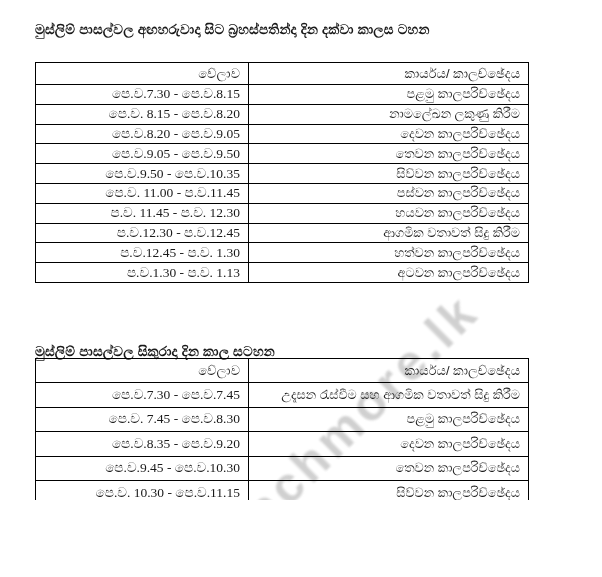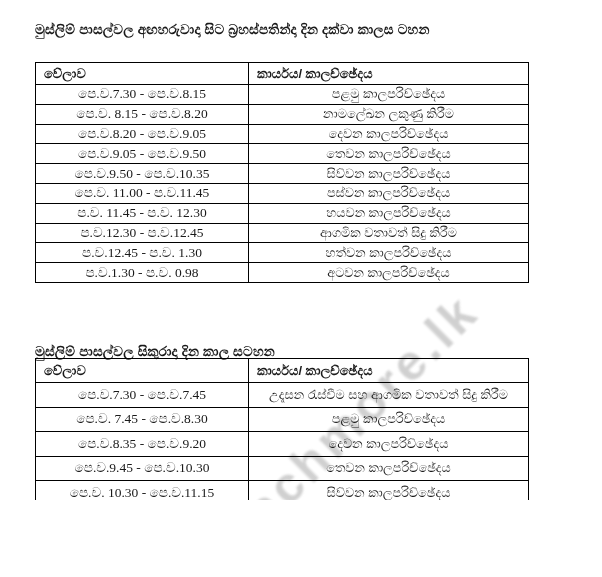--- a/index.html
+++ b/index.html
@@ -16,22 +16,22 @@
   table{
     position:absolute;left:35px;border-collapse:collapse;background:transparent;
     table-layout:fixed;width:493px;z-index:2;
   }
   #timetable-1{top:62px;}
   #timetable-2{top:358px;}
   th,td{
     border:1.5px solid #000;padding:0 8px;overflow:hidden;white-space:nowrap;
     background:transparent;
   }
-  th{font-weight:bold;font-size:13px;text-align:left;}
-  td{font-size:12.8px;text-align:center;vertical-align:middle;}
+  th{font-weight:normal;font-size:13px;text-align:right;}
+  td{font-size:12.8px;text-align:right;vertical-align:middle;}
   col.c-time{width:213px;}
   col.c-act{width:280px;}
   #timetable-1 th{height:21px;}
   #timetable-1 td{height:18.8px;}
   #timetable-2 th{height:23px;}
   #timetable-2 td{height:23.5px;}
   .time-cell{font-family:"Liberation Serif",serif;font-size:13.5px;}
   #watermark{
     position:absolute;left:235px;top:523px;z-index:1;
     transform:rotate(-45deg);transform-origin:left bottom;
@@ -93,21 +93,21 @@
     </tr>
     <tr>
       <td class="time-cell">ප.ව.12.30 - ප.ව.12.45</td>
       <td>ආගමික වතාවත් සිදු කිරීම</td>
     </tr>
     <tr>
       <td class="time-cell">ප.ව.12.45 - ප.ව. 1.30</td>
       <td>හත්වන කාලපරිච්ඡේදය</td>
     </tr>
     <tr>
-      <td class="time-cell">ප.ව.1.30 - ප.ව. 0.98</td>
+      <td class="time-cell">ප.ව.1.30 - ප.ව. 1.13</td>
       <td>අටවන කාලපරිච්ඡේදය</td>
     </tr>
   </tbody>
     </table>
 
   <div id="title-2" class="title">මුස්ලිම් පාසල්වල  සිකුරාදා දින කාල සටහන</div>
 
   <table id="timetable-2">
     <colgroup>
         <col class="c-time">

